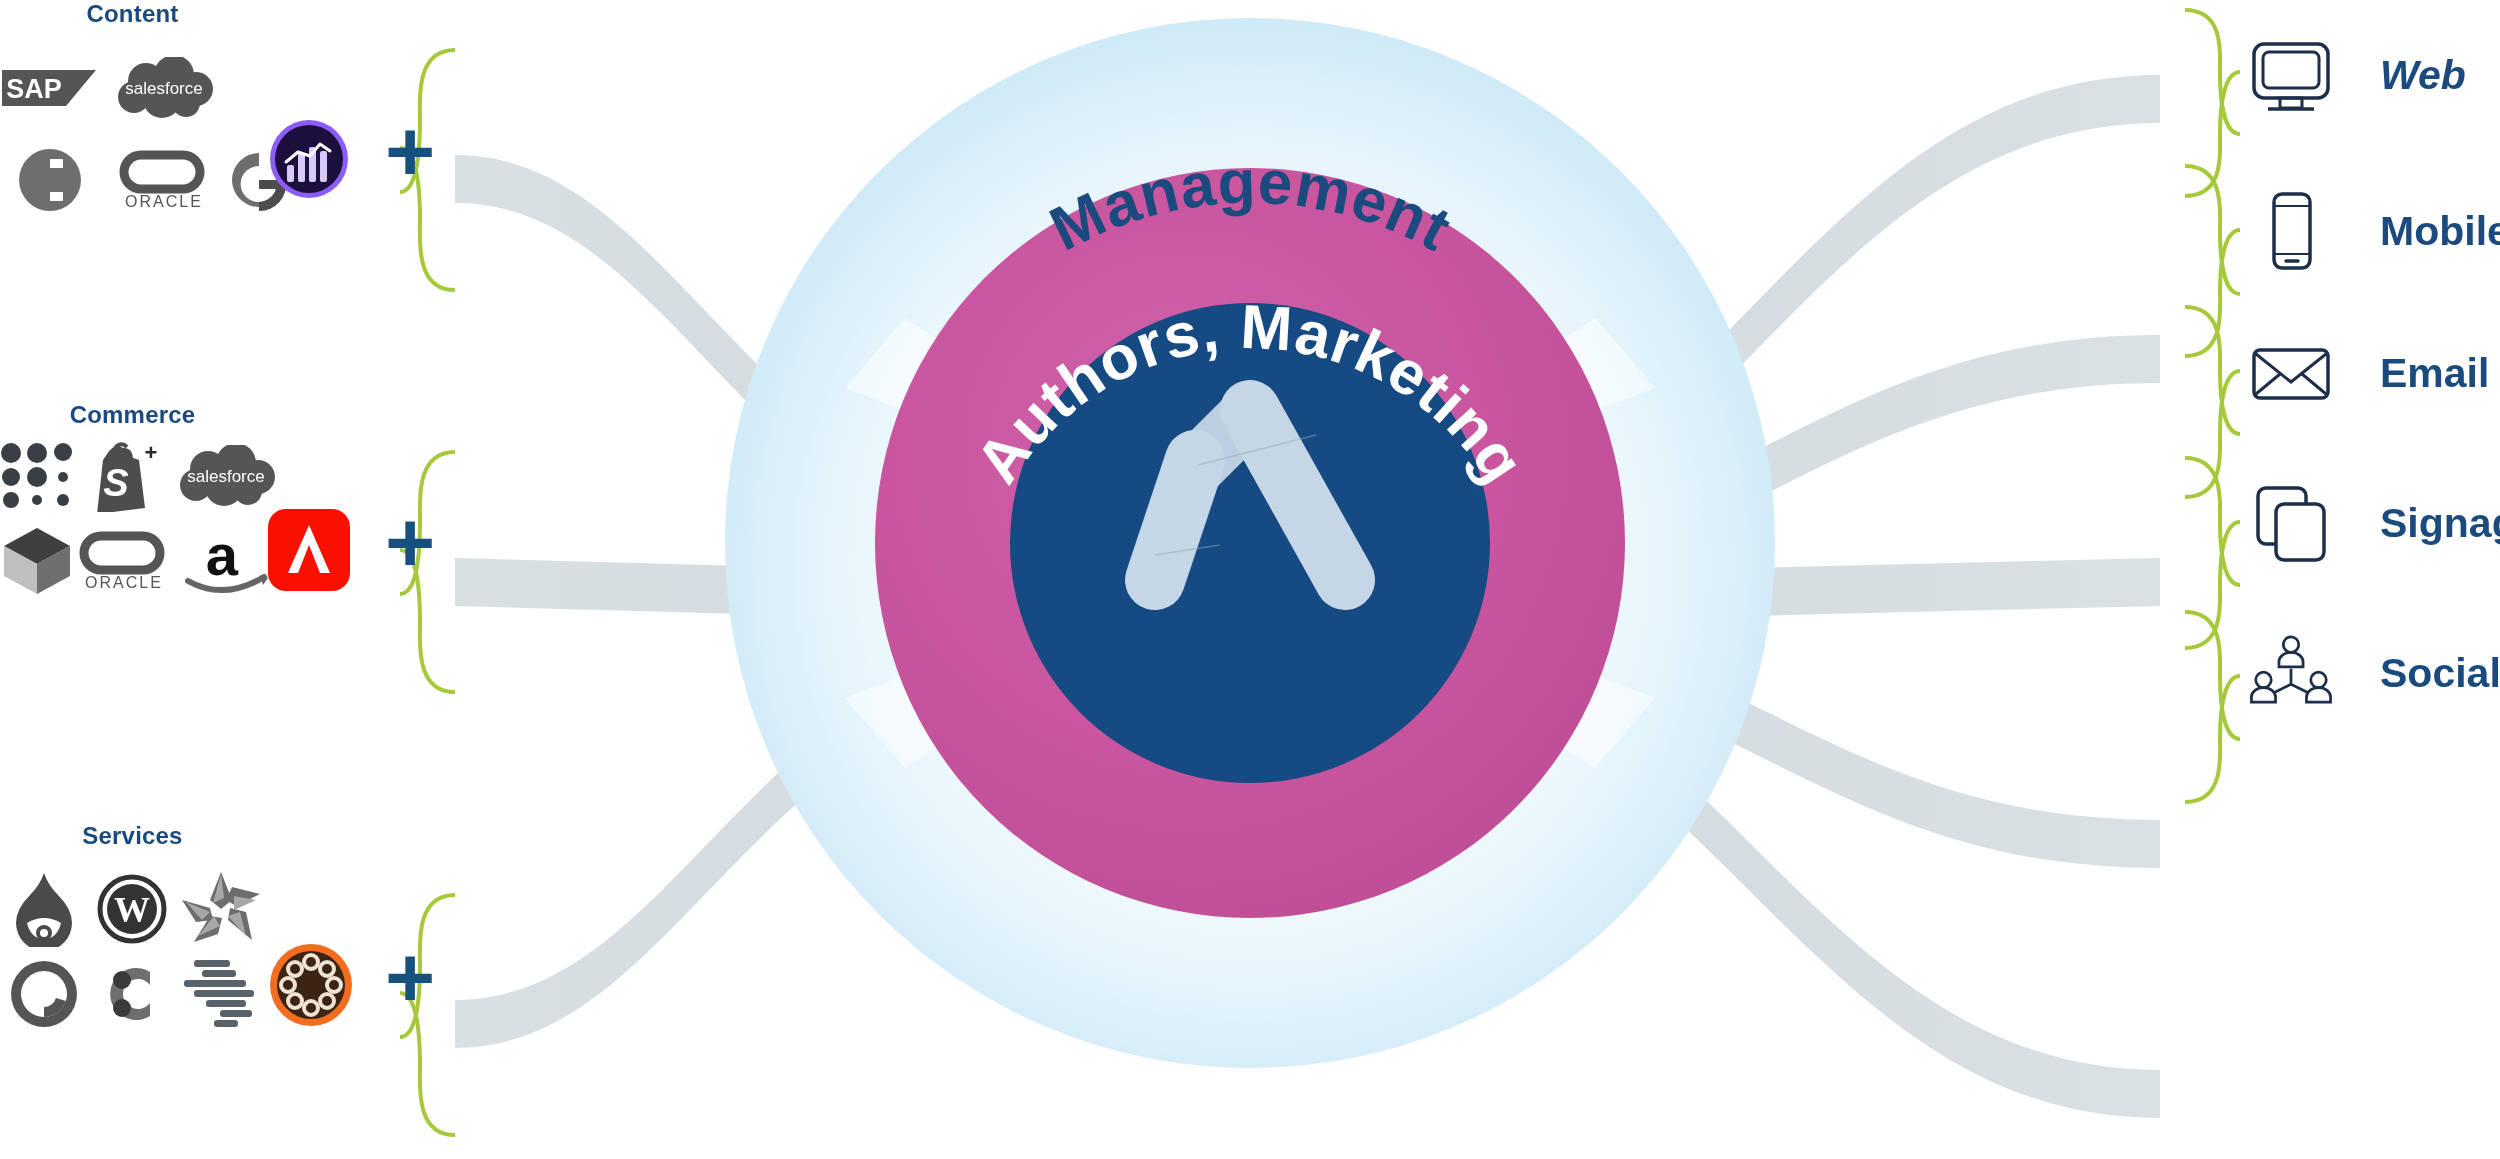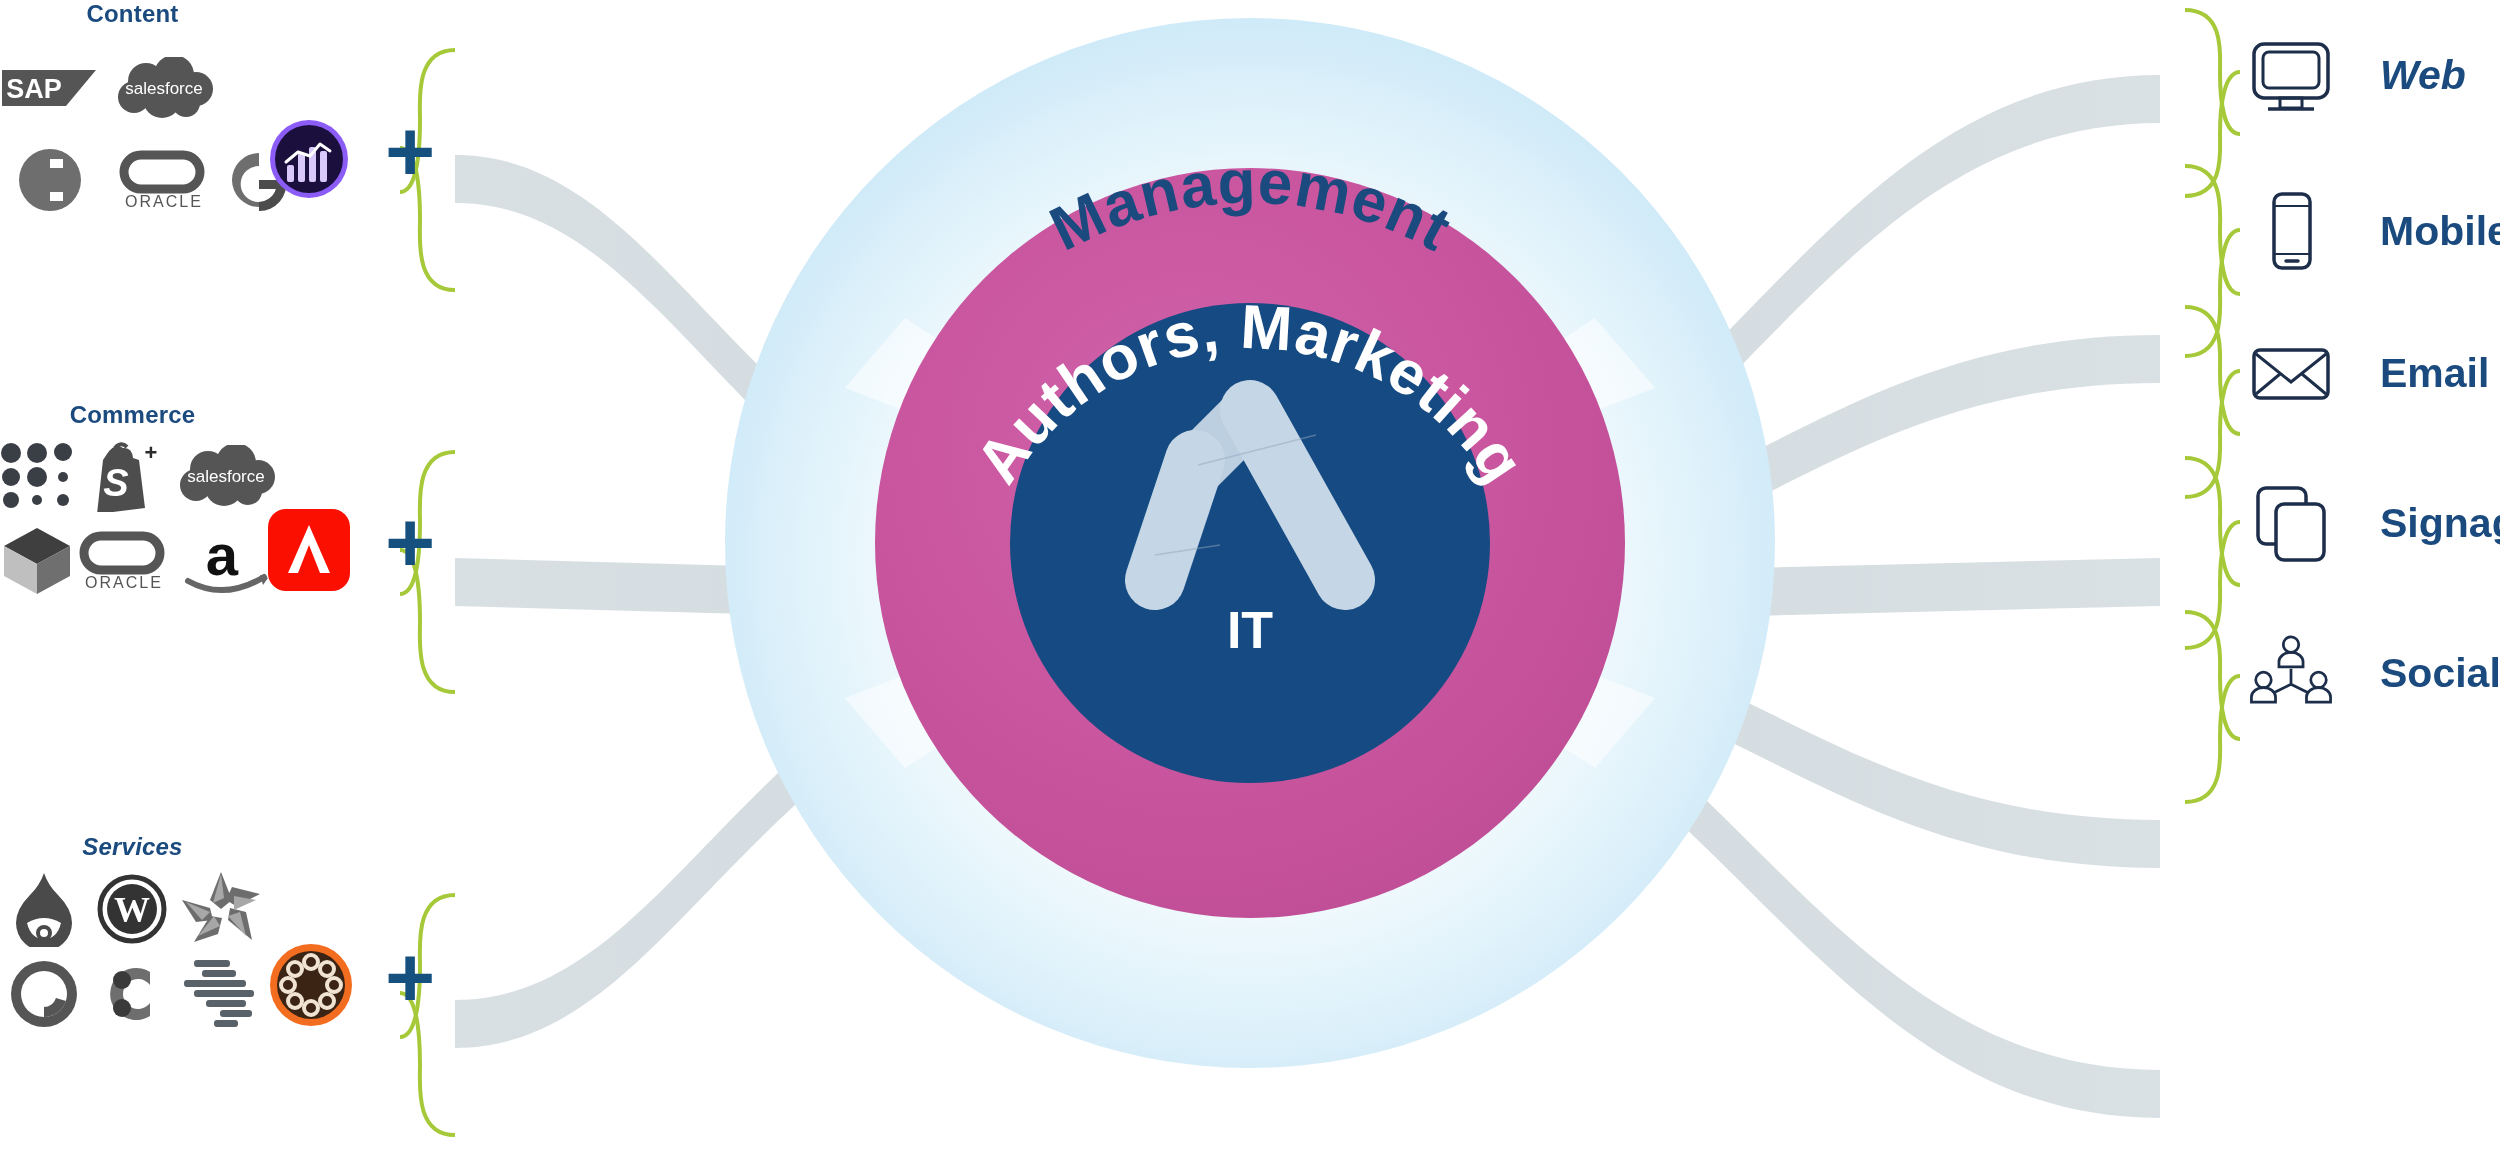--- a/index.html
+++ b/index.html
@@ -174,21 +174,20 @@
         <path d="M125,105 L85,225"></path>
       </g>
       <g stroke="#c5d6e6" stroke-width="58" stroke-linecap="round" fill="none" opacity="0.95">
         <path d="M180,58 L128,110"></path>
       </g>
       <g stroke="#8fa7bd" stroke-width="1.5" opacity="0.5" fill="none">
         <path d="M128,110 L246,80"></path>
         <path d="M85,200 L150,190"></path>
       </g>
     </svg>
-    <div class="core-label">IT</div>
   </div>
 
   <div class="group" style="left:0px;top:0px;">
     <div class="group-title" style="top:0px;">Content</div>
 
     <div class="logo-grid" style="top:48px;left:0;height:160px;grid-template-rows:80px 80px;gap:12px;">
       <div class="logo-cell">
         <svg width="100" height="48" viewBox="0 0 100 48">
           <path d="M2,6 H96 L66,42 H2 Z" fill="#555555"></path>
           <text x="34" y="34" font-family="Liberation Sans, sans-serif" font-size="27" font-weight="700" fill="#ffffff" text-anchor="middle">SAP</text>
@@ -313,21 +312,21 @@
     <div style="position:absolute;left:268px;top:124px;">
       <svg width="82" height="82" viewBox="0 0 82 82">
         <rect x="0" y="0" width="82" height="82" rx="18" fill="#fa0f00"></rect>
         <path d="M41,16 L62,64 H52 L41,36 L30,64 H20 Z" fill="#ffffff"></path>
       </svg>
     </div>
     <div class="plus" style="left:385px;top:114px;">+</div>
   </div>
 
   <div class="group" style="left:0px;top:818px;">
-    <div class="group-title" style="top:15px;font-style:italic;">Services</div>
+    <div class="group-title" style="top:4px;">Services</div>
 
     <div class="logo-grid" style="top:48px;left:0;height:170px;grid-template-rows:85px 85px;">
       <div class="logo-cell">
         <svg width="66" height="76" viewBox="0 0 66 76">
           <path d="M33,2 q-4,12 -14,22 q-14,14 -14,28 a28,28 0 0,0 56,0 q0,-14 -14,-28 q-10,-10 -14,-22 Z" fill="#4a4a4a"></path>
           <path d="M16,52 q17,-10 34,0 q-4,16 -17,16 q-13,0 -17,-16 Z" fill="#ffffff"></path>
           <circle cx="33" cy="62" r="6" fill="none" stroke="#4a4a4a" stroke-width="4"></circle>
         </svg>
       </div>
       <div class="logo-cell">

